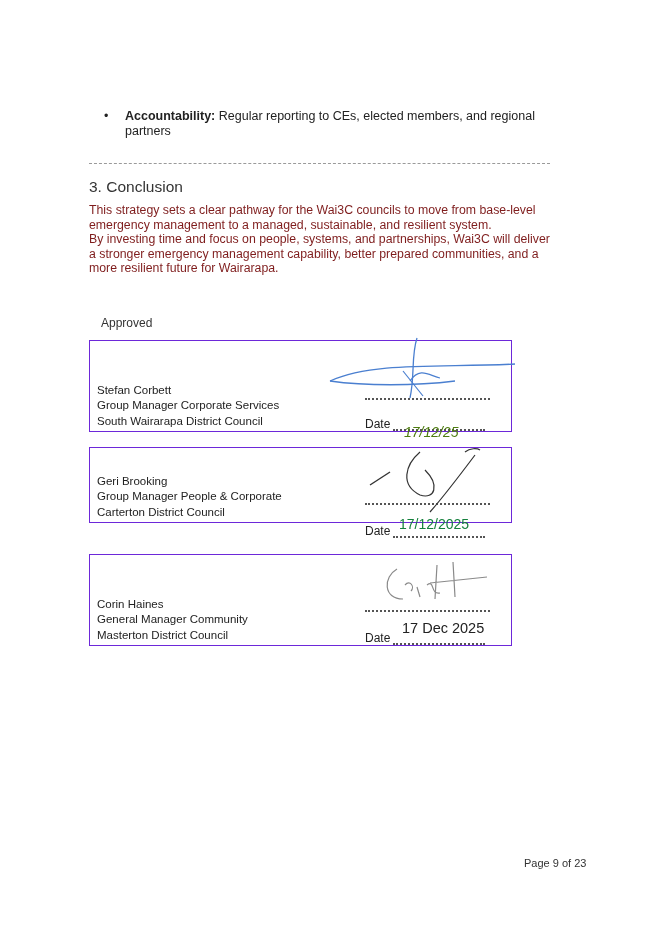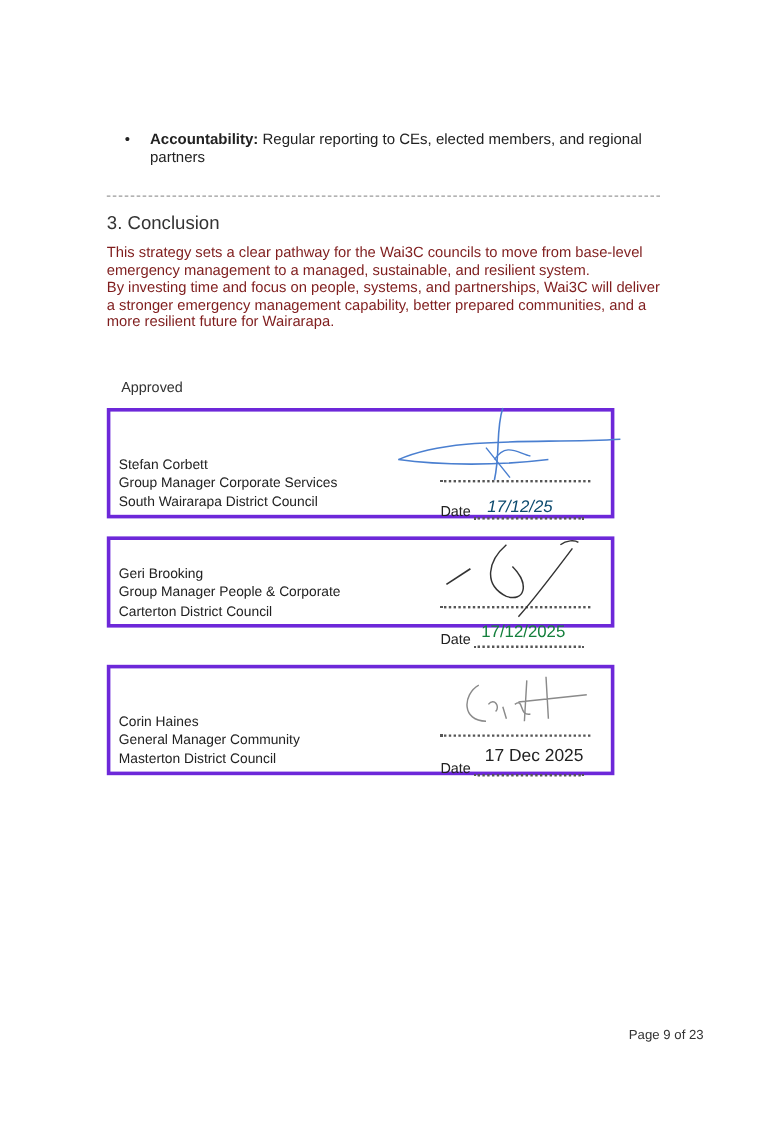--- a/index.html
+++ b/index.html
@@ -6,21 +6,21 @@
   body{width:645px;height:934px;position:relative;overflow:hidden;font-family:"Liberation Sans",sans-serif;color:#222;}
   .abs{position:absolute;}
   .bullet-row{left:104px;top:109px;width:440px;font-size:12.5px;line-height:15px;}
   .bullet-dot{position:absolute;left:0;top:0;}
   .bullet-text{position:absolute;left:21px;top:0;width:420px;}
   .bullet-text b{font-weight:bold;}
   .rule{left:89px;top:163px;width:461px;height:0;border-top:1px dashed #9a9a9a;}
   .h2{left:89px;top:178px;font-size:15.5px;color:#333;}
   .para{left:89px;top:203px;width:470px;font-size:12.3px;line-height:14.6px;color:#7f1d1d;}
   .approved{left:89px;top:316px;font-size:12px;color:#333;margin-left:12px;}
-  .sigbox{position:absolute;left:89px;width:423px;height:92px;border:3px solid #6d28d9;box-sizing:border-box;padding-left:20px;}
+  .sigbox{position:absolute;left:89px;width:423px;height:92px;border:1px solid #6d28d9;box-sizing:border-box;padding-left:20px;}
   .sig-lines{position:absolute;left:7px;bottom:2px;font-size:11.5px;line-height:15.5px;color:#222;}
   .sig-dots{position:absolute;left:275px;width:125px;border-top:2px dotted #555;}
   .date-label{position:absolute;left:275px;font-size:12px;color:#222;}
   .date-dots{position:absolute;left:303px;width:92px;border-top:2px dotted #555;}
   .date-val{position:absolute;font-family:"Liberation Sans",sans-serif;}
   .footer{left:495px;top:857px;font-size:11px;color:#333;margin-left:29px;}
   svg{position:absolute;overflow:visible;}
 </style>
 </head>
 <body>
@@ -51,21 +51,21 @@
   </div>
   <div class="sig-dots" style="top:57px;"></div>
   <svg width="190" height="70" style="left:235px;top:-5px;">
     <path d="M5 45 C 50 25, 120 32, 190 28" stroke="#4a7fd0" stroke-width="1.3" fill="none"></path>
     <path d="M5 45 C 40 50, 90 50, 130 45" stroke="#4a7fd0" stroke-width="1.3" fill="none"></path>
     <path d="M92 2 C 86 20, 90 40, 85 62" stroke="#4a7fd0" stroke-width="1.3" fill="none"></path>
     <path d="M78 35 L 98 60 M 85 45 C 95 30, 105 40, 115 42" stroke="#4a7fd0" stroke-width="1.2" fill="none"></path>
   </svg>
   <span class="date-label" style="top:76px;">Date</span>
   <div class="date-dots" style="top:88px;"></div>
-  <span class="date-val" style="left:314px;top:71px;font-size:14px;color:#0c4a6e;font-style:italic;">17/12/25</span>
+  <span class="date-val" style="left:314px;top:83px;font-size:14px;color:#4d7c0f;font-style:italic;">17/12/25</span>
 </div>
 
 <div class="sigbox" style="top:447px;height:76px;">
   <div class="sig-lines">
     <div>Geri Brooking</div>
     <div>Group Manager People &amp; Corporate</div>
     <div>Carterton District Council</div>
   </div>
   <div class="sig-dots" style="top:55px;"></div>
   <svg width="130" height="80" style="left:275px;top:-8px;">

